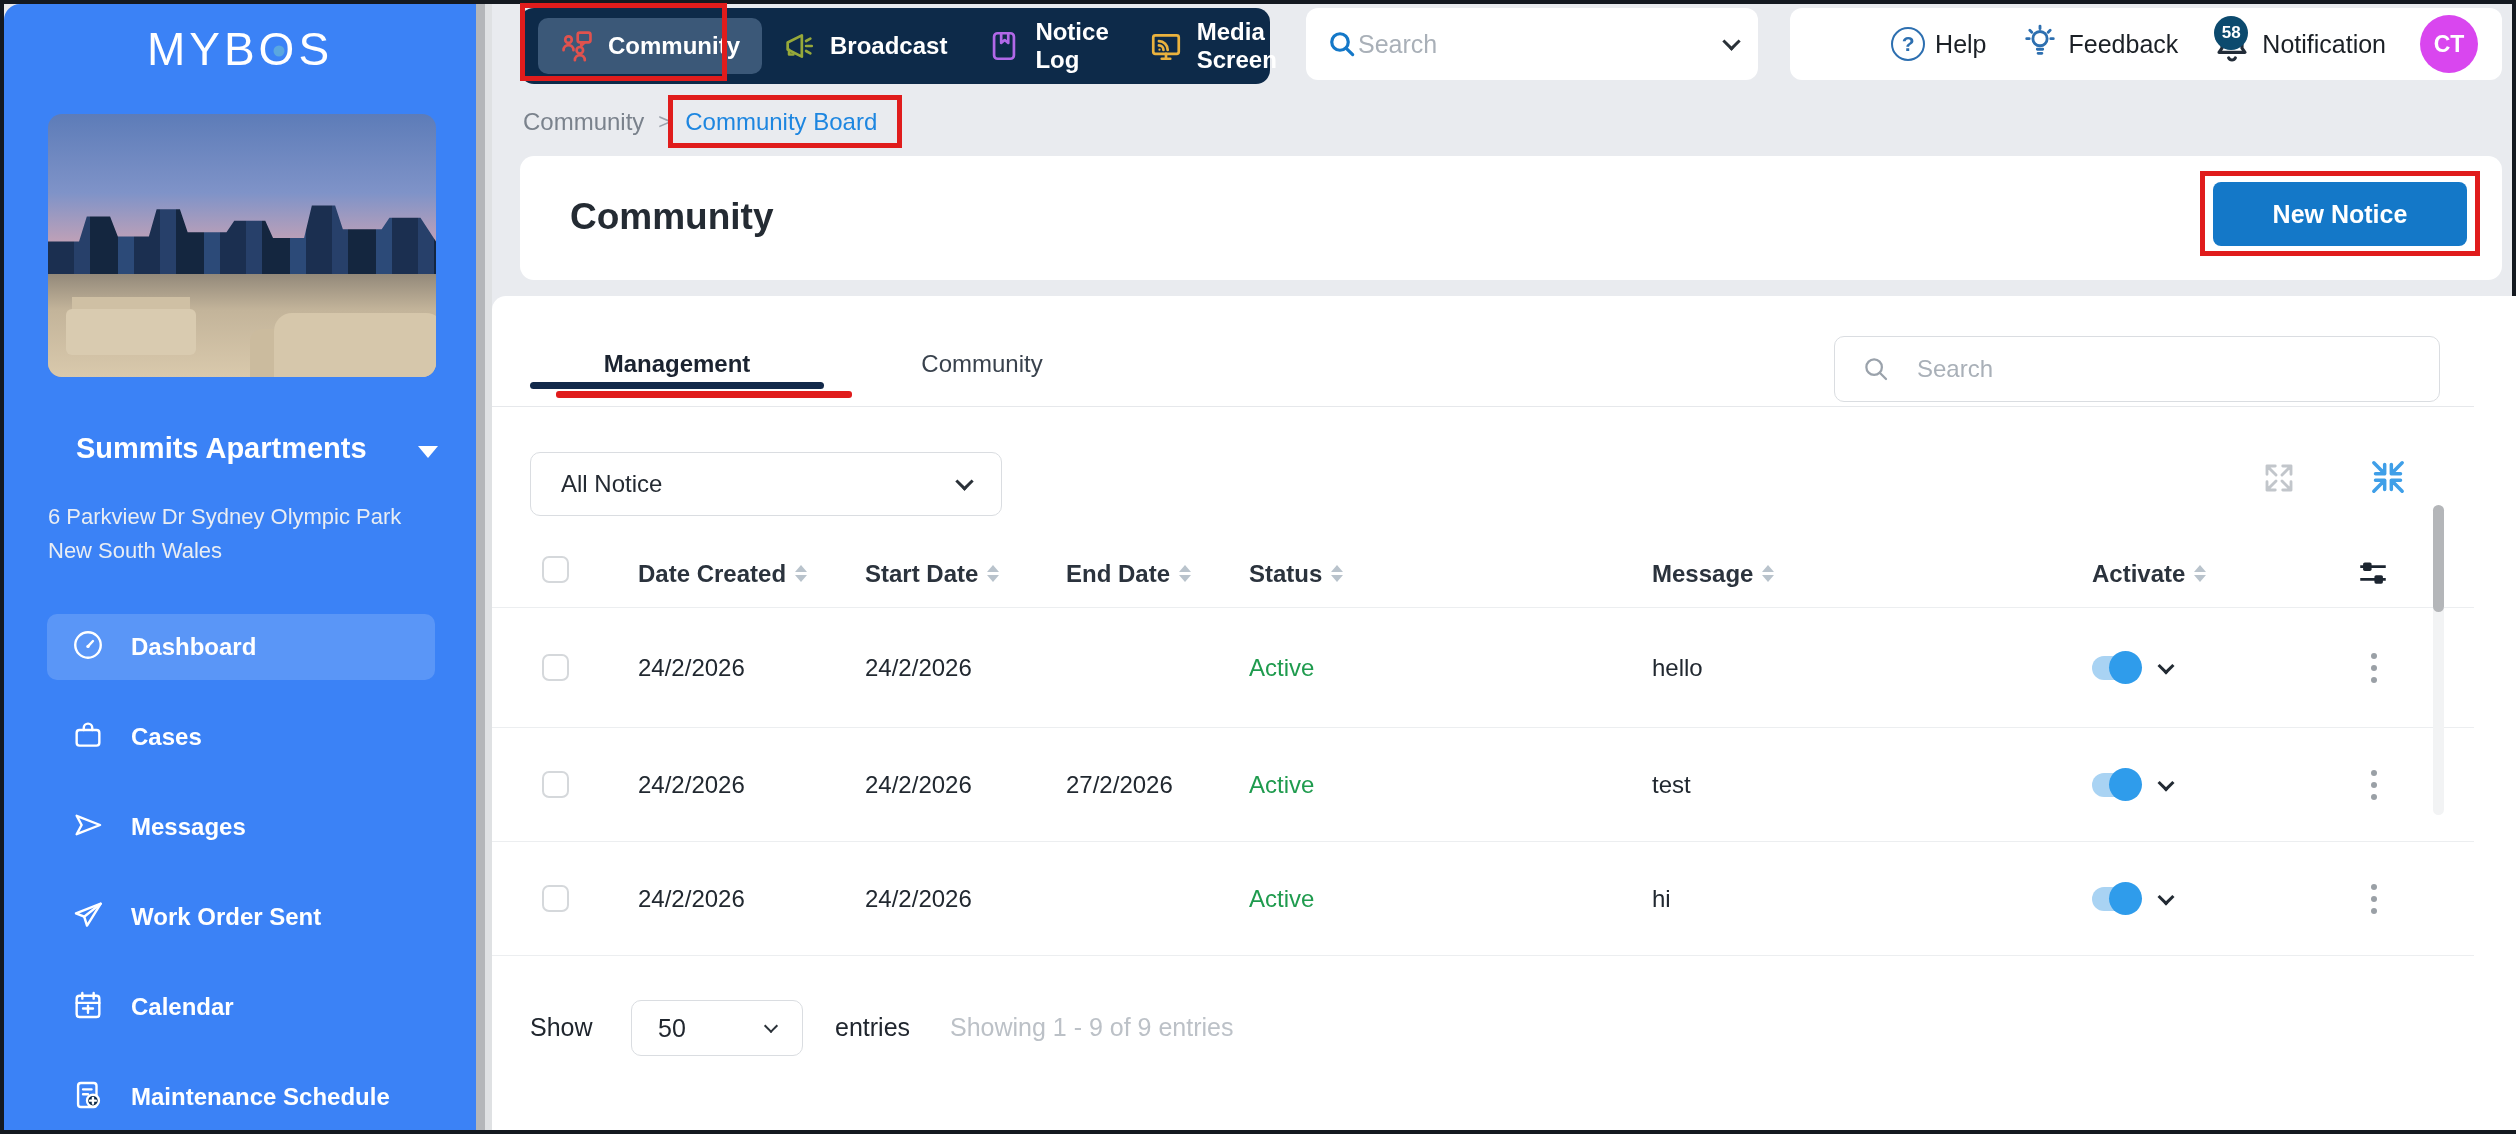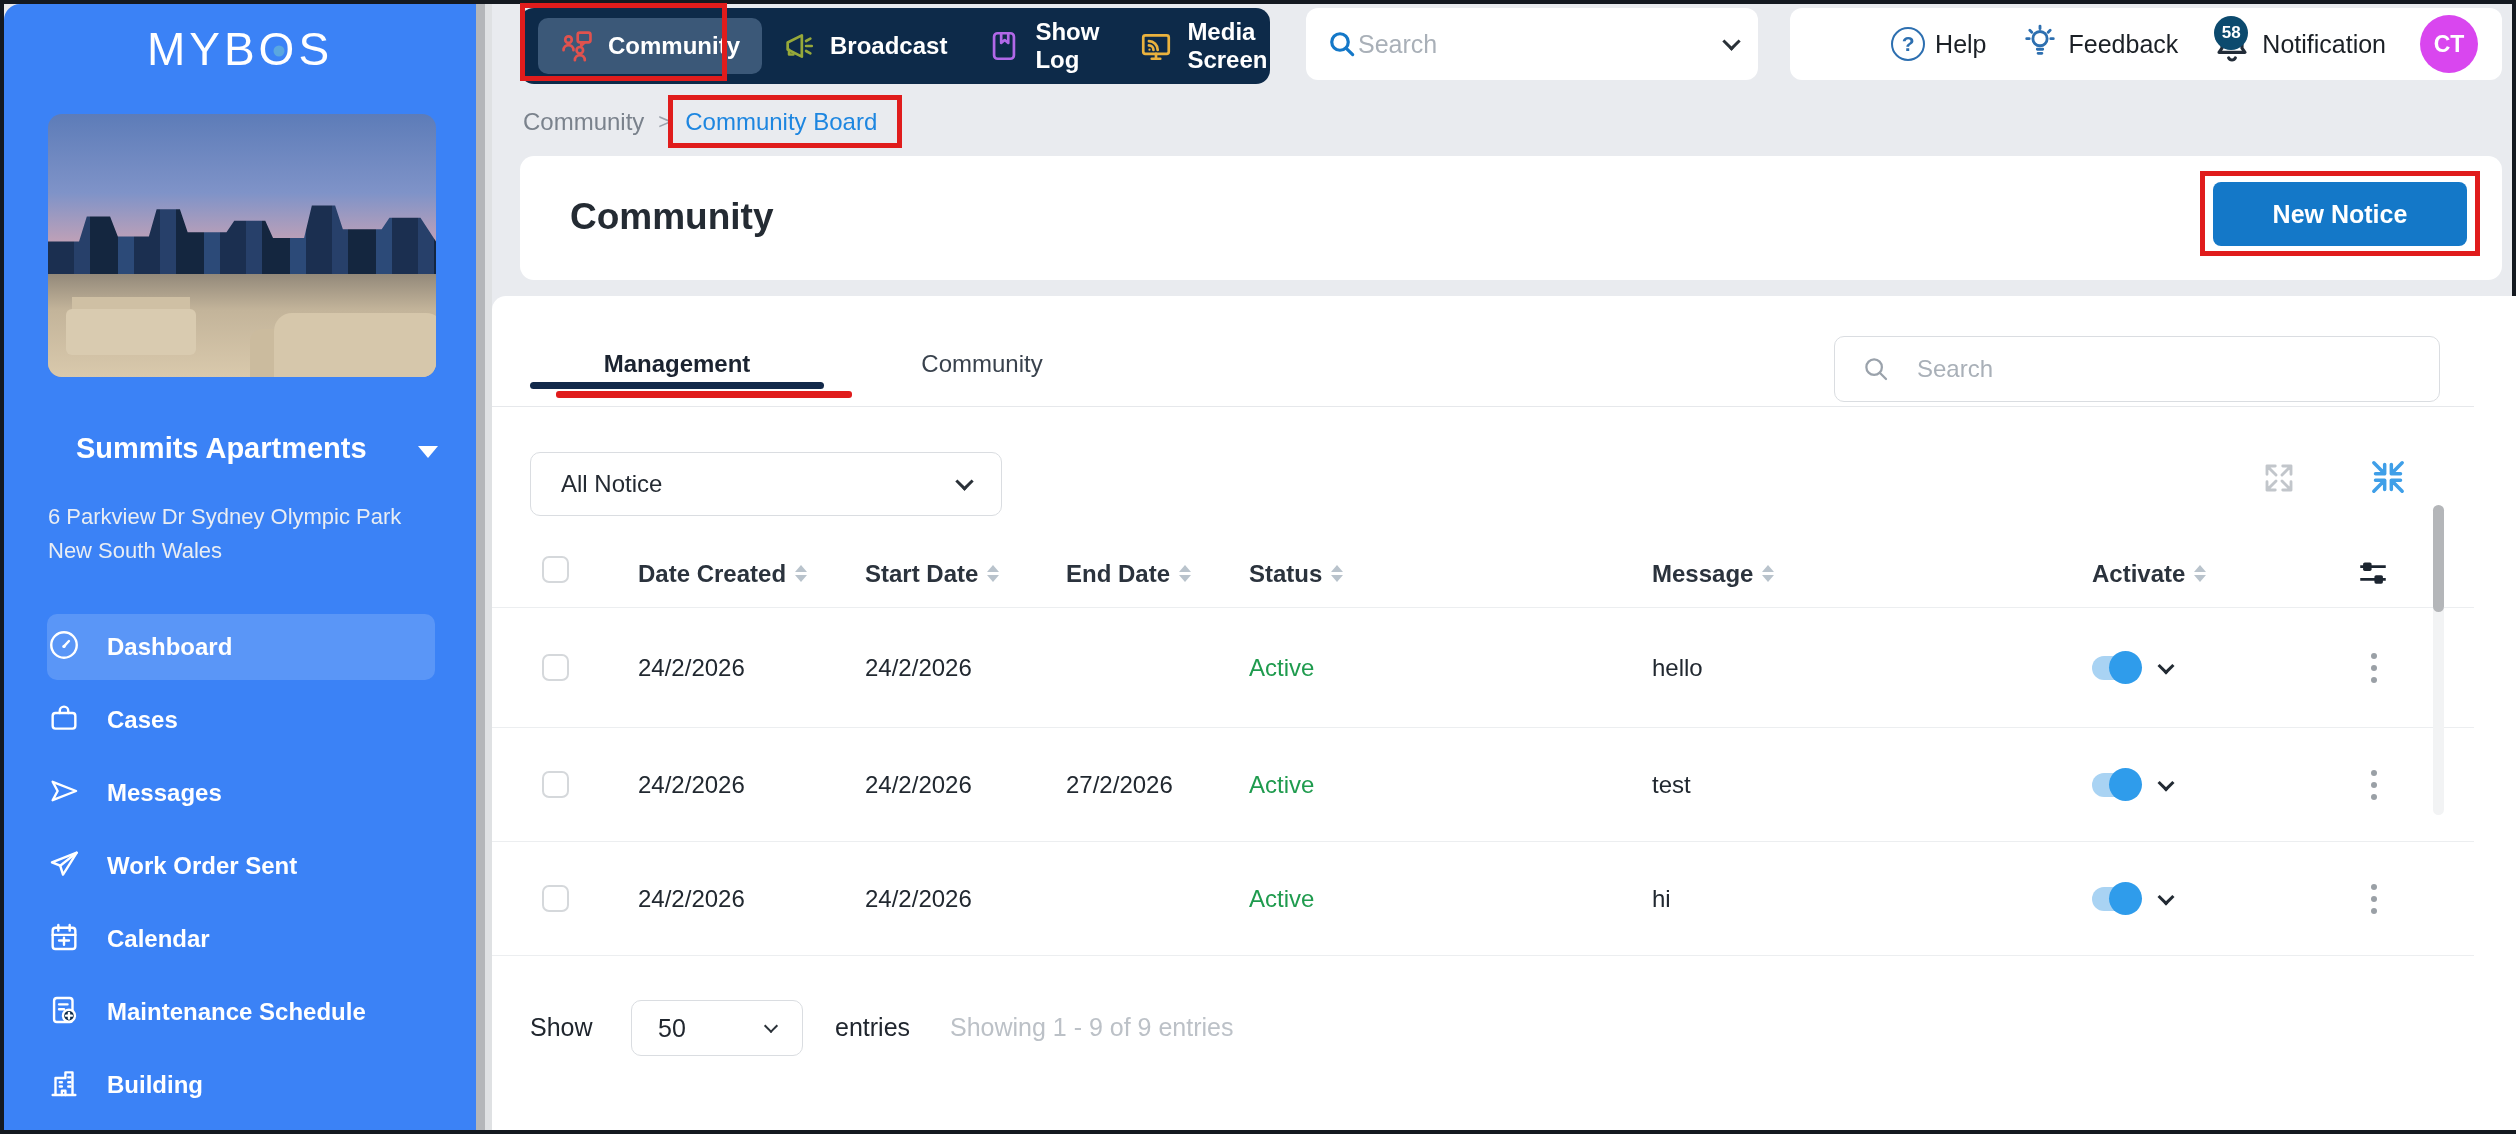--- a/index.html
+++ b/index.html
@@ -23,21 +23,21 @@
            clip-path:polygon(0 55%,8% 55%,10% 20%,16% 20%,18% 48%,26% 48%,28% 10%,34% 10%,36% 42%,46% 42%,48% 26%,56% 26%,58% 50%,66% 50%,68% 5%,74% 5%,76% 38%,86% 38%,88% 22%,96% 22%,100% 55%,100% 100%,0 100%); }
   .photo .terrace { position:absolute; left:0; bottom:0; width:100%; height:103px;
            background:linear-gradient(180deg,#93897a 0%, #c3b49a 35%, #d9c9ac 100%); }
   .photo .table1 { position:absolute; left:18px; bottom:22px; width:130px; height:46px; background:#d9cbb0; border-radius:6px; box-shadow:0 -18px 0 -6px #cfc0a4; }
   .photo .sofa { position:absolute; right:-8px; bottom:-6px; width:170px; height:70px; background:#d6c7ab; border-radius:18px 18px 0 0; box-shadow:-30px 10px 0 -6px #cbbb9e; }
   .bname { position:absolute; left:44px; top:428px; width:340px; color:#ffffff; font-size:29px; font-weight:700;margin-left:28px; }
   .bname-caret { position:absolute; left:414px; top:442px; width:0; height:0;
            border-left:10px solid transparent; border-right:10px solid transparent; border-top:12px solid #ffffff; }
   .baddr { position:absolute; left:44px; top:496px; width:390px; color:#e9edf3; font-size:22px; line-height:34px; font-weight:500; }
   .nav { position:absolute; left:43px; top:610px; width:388px; }
-  .nav-item { position:relative; height:66px; margin-bottom:7px; border-radius:10px; display:flex; align-items:center; gap:26px; color:#ffffff; }
+  .nav-item { position:relative; height:66px; margin-bottom:24px; border-radius:10px; display:flex; align-items:center; gap:26px; padding-left:24px; color:#ffffff; }
   .nav-item.active { background:rgba(255,255,255,0.16); }
   .nav-item .nlabel { font-size:24px; font-weight:700; }
   .nav-item svg { width:34px; height:34px; stroke:#ffffff; stroke-width:1.7; fill:none; stroke-linecap:round; stroke-linejoin:round; }
 
   
   .topnav { position:absolute; left:520px; top:8px; width:750px; height:76px; background:#0d2a49; border-radius:14px;
             display:flex; align-items:center; padding:0 18px; color:#fff; }
   .tn-btn { display:flex; align-items:center; gap:14px; background:#3b5878; border-radius:10px; height:56px; padding:0 22px; }
   .tn-item { display:flex; align-items:center; gap:14px; padding:0 20px; }
   .tn-label { font-size:24px; font-weight:600; color:#ffffff; }
@@ -231,21 +231,21 @@
       <span class="tn-label">Broadcast</span>
     </div>
     <div class="tn-div"></div>
     <div class="tn-item">
       <span class="tn-ic">
         <svg viewBox="0 0 24 24" stroke="#b168e8">
             <rect x="5" y="3" width="14" height="18" rx="2.5"></rect>
             <path d="M10 3 v6.8 l2.5-2 2.5 2 V3"></path>
           </svg>
       </span>
-      <span class="tn-label">Show Log</span>
+      <span class="tn-label">Notice Log</span>
     </div>
     <div class="tn-div"></div>
     <div class="tn-item">
       <span class="tn-ic">
         <svg viewBox="0 0 24 24" stroke="#eab23e">
             <rect x="3" y="4.5" width="18" height="13" rx="1.5"></rect>
             <path d="M9 21 h6 M12 17.5 V21"></path>
             <circle cx="7.4" cy="14.6" r="0.8" fill="#eab23e" stroke="none"></circle>
             <path d="M7 11.6 a3.2 3.2 0 0 1 3.2 3.2 M7 8.6 a6.2 6.2 0 0 1 6.2 6.2"></path>
           </svg>

